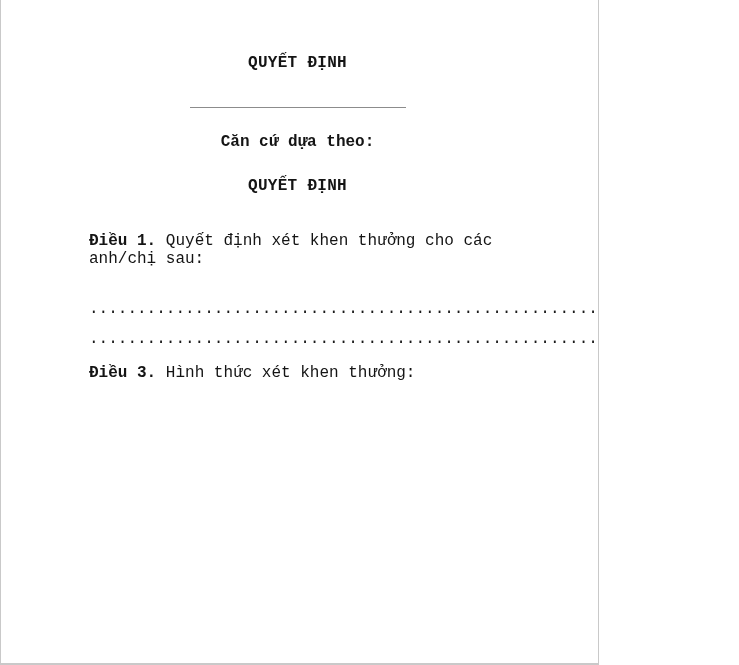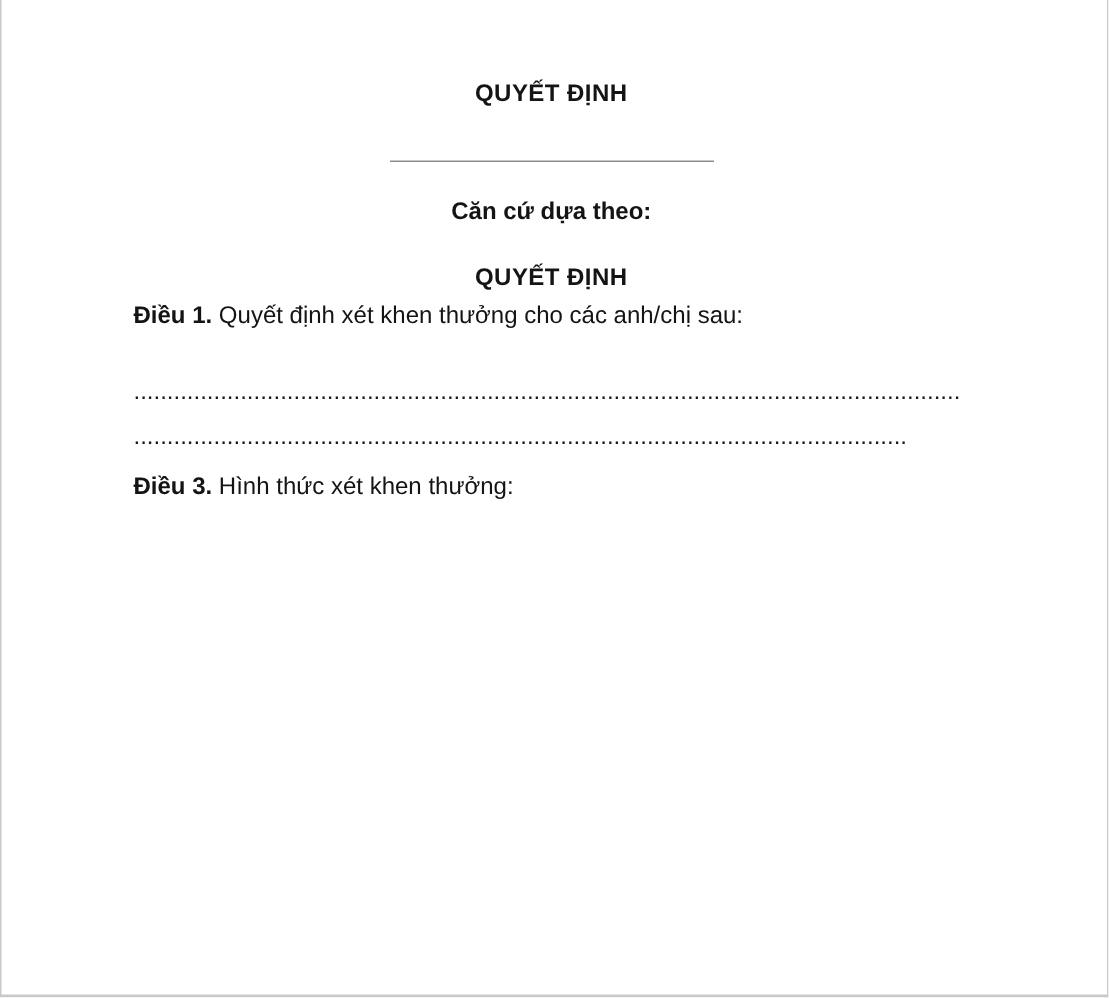--- a/index.html
+++ b/index.html
@@ -1,26 +1,26 @@
 <!DOCTYPE html>
 <html style="--caret-color: #1e8e3e;"><head>
 <meta charset="utf-8">
 <style>
   html, body { margin: 0; padding: 0; background: #ffffff; }
   .page {
     position: relative;
-    width: 739px;
+    width: 599px;
     height: 665px;
     box-sizing: border-box;
     background: #ffffff;
     border-left: 1px solid #c9c9c9;
     border-right: 1px solid #c9c9c9;
     border-bottom: 2px solid #c9c9c9;
     padding: 54px 92px 0 88px;
-    font-family: Liberation Sans, sans-serif;
+    font-family: Liberation Mono, monospace;
     font-size: 16px;
     color: #141414;
     overflow: hidden;
   }
   .doc-title {
     margin: 0;
     text-align: center;
     font-weight: bold;
     font-size: 16px;
     line-height: 18px;
@@ -80,21 +80,21 @@
   }
   .decision-heading {
     margin: 26px 0 0;
     text-align: center;
     font-weight: bold;
     font-size: 16px;
     line-height: 18px;
     letter-spacing: 0.3px;
   }
   .article {
-    margin: 7px 0 0;
+    margin: 37px 0 0;
     line-height: 18px;
   }
   .article .label { font-weight: bold; }
   .fill-line {
     overflow: hidden;
     white-space: nowrap;
     height: 17px;
     line-height: 15px;
     color: #1a1a1a;
   }

